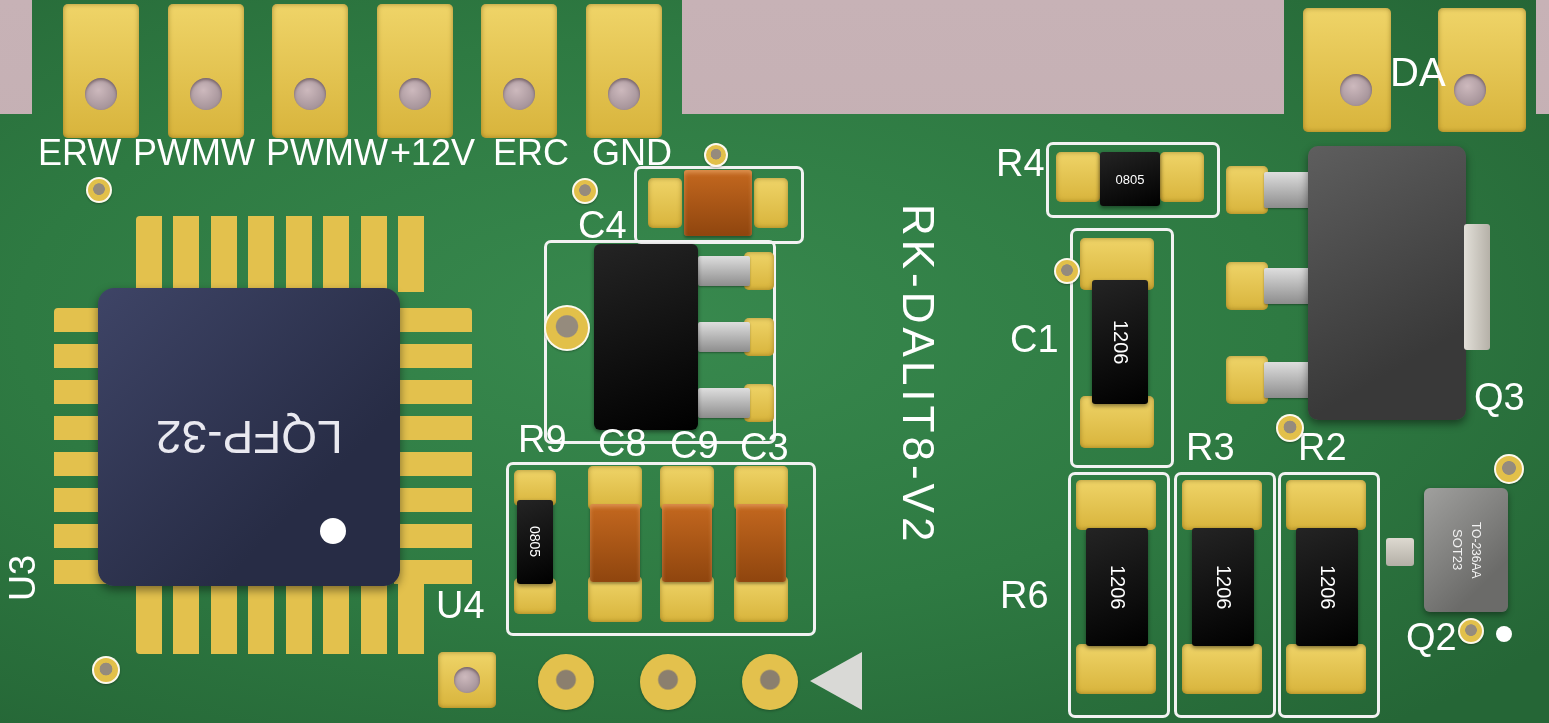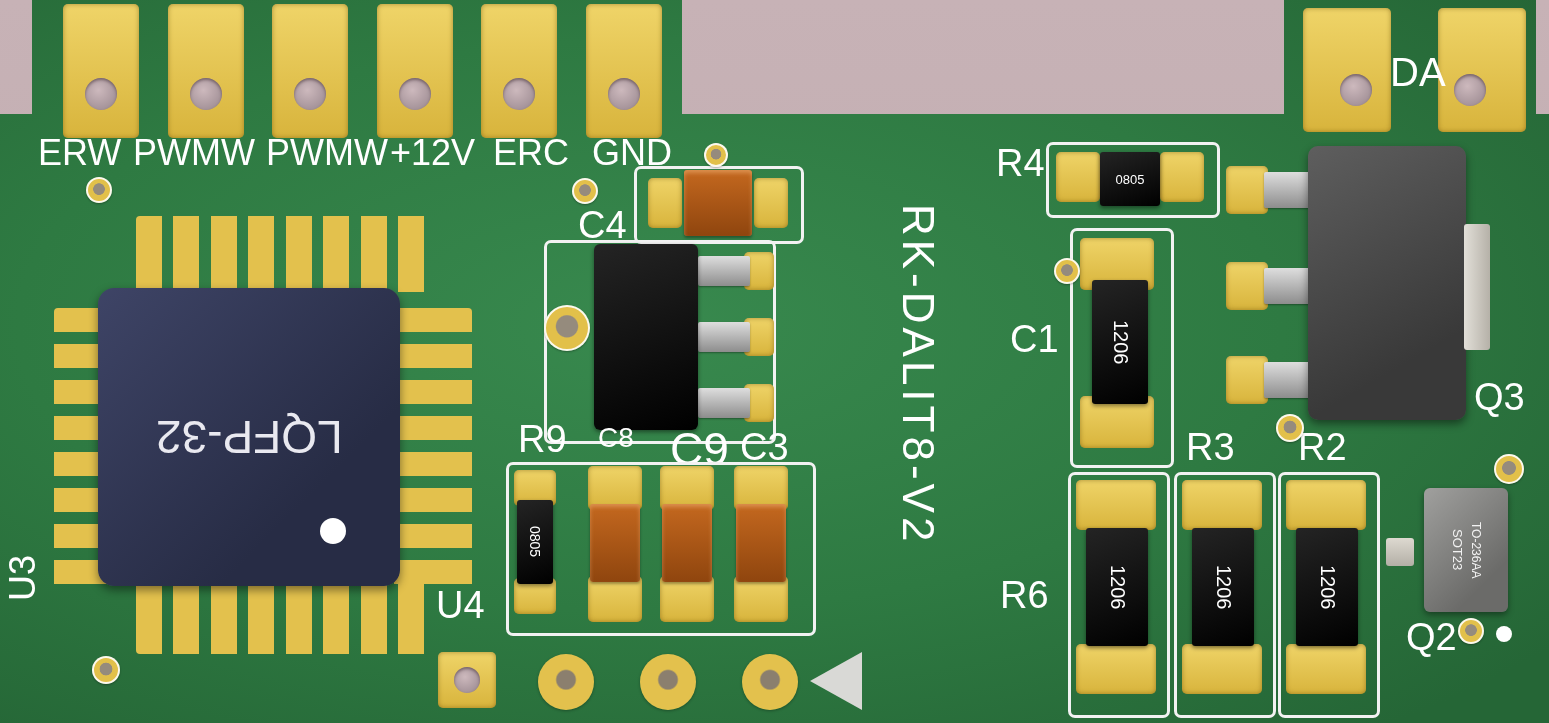--- a/index.html
+++ b/index.html
@@ -90,22 +90,22 @@
     <div class="pad" style="left:744px;top:252px;width:30px;height:38px;"></div>
     <div class="pad" style="left:744px;top:318px;width:30px;height:38px;"></div>
     <div class="pad" style="left:744px;top:384px;width:30px;height:38px;"></div>
     <div class="lead" style="left:698px;top:256px;width:52px;height:30px;"></div>
     <div class="lead" style="left:698px;top:322px;width:52px;height:30px;"></div>
     <div class="lead" style="left:698px;top:388px;width:52px;height:30px;"></div>
     <div class="chipblk" style="left:594px;top:244px;width:104px;height:186px;border-radius:6px;"></div>
     <div class="via" style="left:544px;top:305px;width:42px;height:42px;"></div>
 
     <span class="lbl" style="left:518px;top:420px;font-size:38px;">R9</span>
-    <span class="lbl" style="left:598px;top:424px;font-size:28px;">C8</span>
-    <span class="lbl" style="left:670px;top:426px;font-size:46px;">C9</span>
+    <span class="lbl" style="left:598px;top:424px;font-size:38px;">C8</span>
+    <span class="lbl" style="left:670px;top:426px;font-size:38px;">C9</span>
     <span class="lbl" style="left:740px;top:428px;font-size:38px;">C3</span>
     <div class="outline" style="left:506px;top:462px;width:304px;height:168px;"></div>
 
     <div class="pad" style="left:514px;top:470px;width:42px;height:36px;"></div>
     <div class="pad" style="left:514px;top:578px;width:42px;height:36px;"></div>
     <div class="chipblk" style="left:517px;top:500px;width:36px;height:84px;">
       <span class="vtext" style="font-size:14px;">0805</span>
     </div>
 
     <div class="pad" style="left:588px;top:466px;width:54px;height:44px;"></div>

